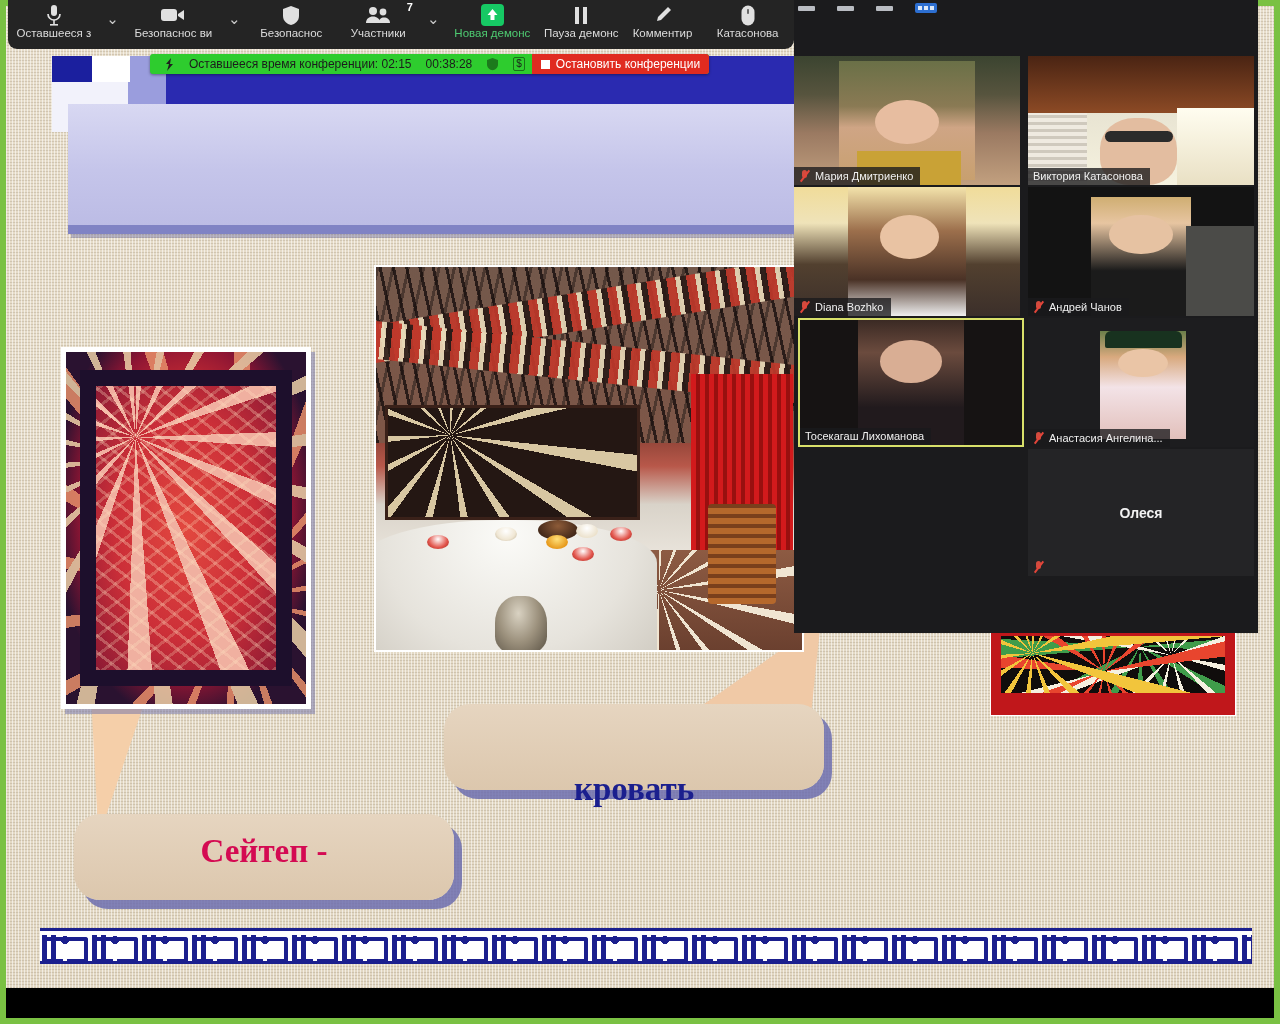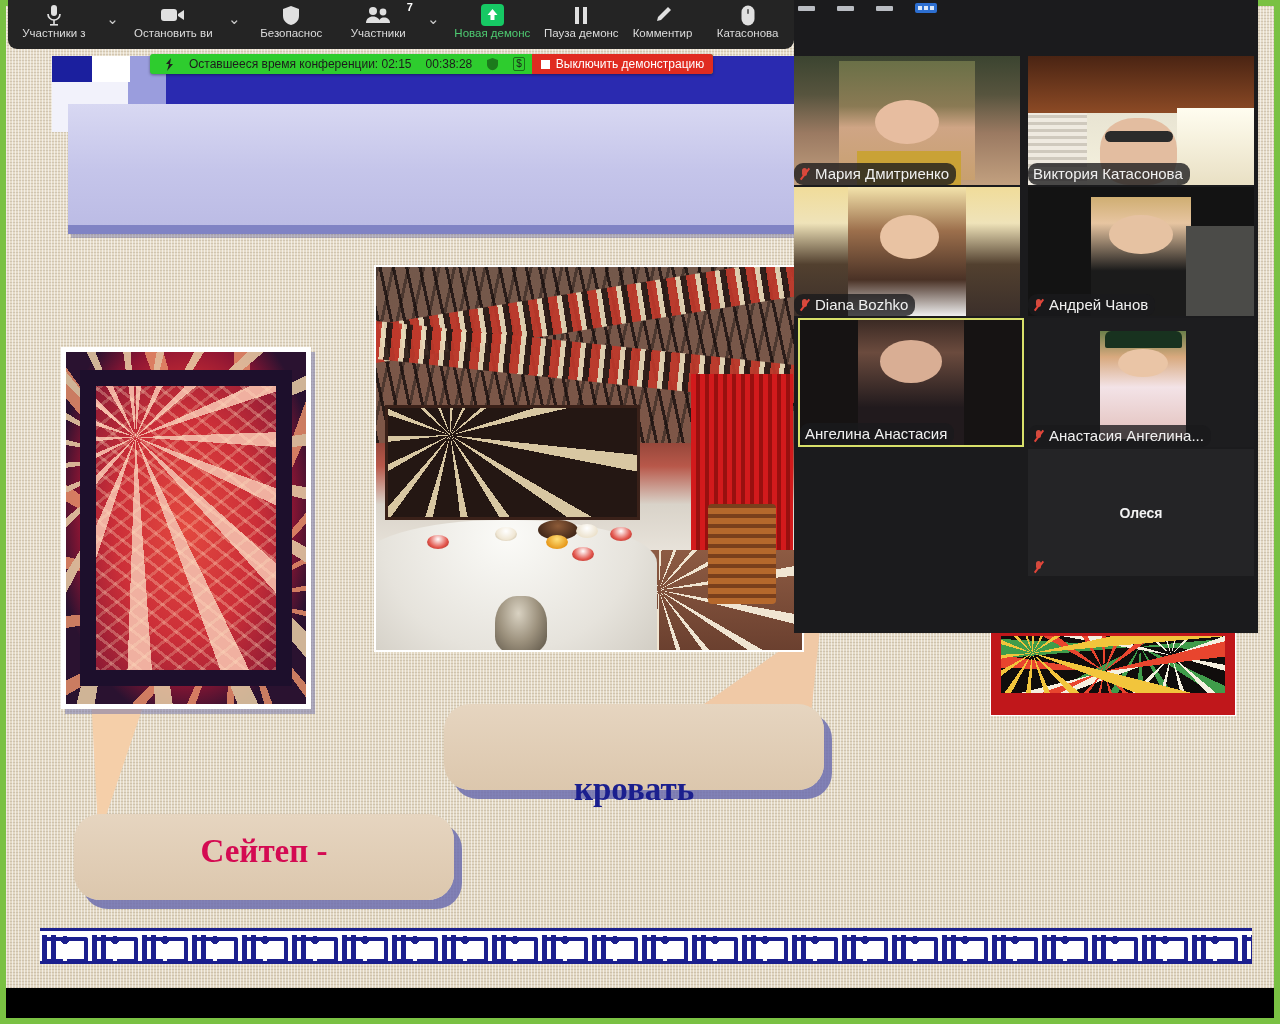--- a/index.html
+++ b/index.html
@@ -294,24 +294,24 @@
     position:absolute; width:226px; height:129px;
     background: #202022;
     overflow:hidden;
   }
   .tile.active { border: 2px solid #d8e06a; }
   .tile .vid { position:absolute; inset:0; }
   .tile .namebar {
     position:absolute; left:0; bottom:0;
     display:flex; align-items:center; gap:5px;
     background: rgba(26,26,28,.78);
-    color:#f0f0f0; font-size: 15px;
+    color:#f0f0f0; font-size: 11px;
     padding: 2px 7px 3px 5px;
     max-width: 100%;
-    white-space: nowrap; overflow:hidden;border-radius:9px;
+    white-space: nowrap; overflow:hidden;
   }
   .mic-muted {
     display:inline-block; width:11px; height:13px; position:relative; flex:0 0 auto;
   }
   .mic-muted::before {
     content:""; position:absolute; left:3px; top:1px; width:5px; height:8px;
     border-radius:3px; background:#d24b3e;
   }
   .mic-muted::after {
     content:""; position:absolute; left:-1px; top:6px; width:14px; height:2px;
@@ -422,32 +422,32 @@
 
     <div class="tb-item" style="width:95px">
       <span class="tb-icon">
         <svg width="16" height="22" viewBox="0 0 16 22">
             <rect x="5" y="1" width="6" height="11" rx="3" fill="#e0e0e0"></rect>
             <path d="M2 10a6 6 0 0 0 12 0" stroke="#e0e0e0" stroke-width="1.7" fill="none"></path>
             <rect x="7.2" y="16" width="1.6" height="4" fill="#e0e0e0"></rect>
             <rect x="4" y="20" width="8" height="1.6" fill="#e0e0e0"></rect>
           </svg>
       </span>
-      <span class="tb-label">Участники з</span>
+      <span class="tb-label">Оставшееся з</span>
     </div>
     <div class="tb-caret">⌄</div>
 
     <div class="tb-item" style="width:100px">
       <span class="tb-icon">
         <svg width="24" height="16" viewBox="0 0 24 16">
             <rect x="0" y="2" width="16" height="12" rx="3" fill="#e0e0e0"></rect>
             <path d="M17 7l6-4v10l-6-4z" fill="#e0e0e0"></path>
           </svg>
       </span>
-      <span class="tb-label">Остановить ви</span>
+      <span class="tb-label">Безопаснос ви</span>
     </div>
     <div class="tb-caret">⌄</div>
 
     <div class="tb-item" style="width:92px">
       <span class="tb-icon">
         <svg width="18" height="21" viewBox="0 0 18 21">
             <path d="M9 1 1 4v7c0 5 4 8 8 9 4-1 8-4 8-9V4L9 1z" fill="#e0e0e0"></path>
           </svg>
       </span>
       <span class="tb-label">Безопаснос</span>
@@ -518,21 +518,21 @@
     <span class="seg">
       <svg width="13" height="14" viewBox="0 0 13 14">
           <path d="M6.5 1 1 3v4.5c0 3.4 3 5.3 5.5 5.8C9 12.8 12 10.9 12 7.5V3L6.5 1z" fill="#1c7a1c"></path>
         </svg>
     </span>
     <span class="seg">
       <span class="pill">$</span>
     </span>
     <span id="stop-share-btn">
       <span class="sq"></span>
-      <span>Выключить демонстрацию</span>
+      <span>Остановить конференции</span>
     </span>
   </div>
 
   <div id="participants">
 
     <div id="panel-titlebar">
       <span class="winbtn"></span>
       <span class="winbtn" style="margin-left:18px"></span>
       <span class="winbtn" style="margin-left:18px"></span>
       <span class="gridbtn">
@@ -591,21 +591,21 @@
           <span>Андрей Чанов</span>
         </div>
       </div>
 
       <div class="tile active" style="left:4px; top:262px; width:226px; height:129px;">
         <div class="vid" style="background:#161313;">
           <div class="face" style="left:26%;top:0;width:48%;height:100%;background:linear-gradient(180deg,#3b2a24 0%,#6b4b3e 26%,#211a1d 70%);"></div>
           <div class="face" style="left:36%;top:16%;width:28%;height:34%;border-radius:50%;background:#d9ae94;"></div>
         </div>
         <div class="namebar">
-          <span>Ангелина Анастасия</span>
+          <span>Тосекагаш Лихоманова</span>
         </div>
       </div>
 
       <div class="tile" style="left:234px; top:262px;">
         <div class="vid" style="background:#1d1d1f;">
           <div class="face" style="left:32%;top:10%;width:38%;height:84%;background:linear-gradient(180deg,#6b7f4a 0%,#d8a97e 24%,#f3e3e7 52%,#e2c0bb 100%);"></div>
           <div class="face" style="left:34%;top:10%;width:34%;height:13%;border-radius:6px 6px 2px 2px;background:#18321f;"></div>
           <div class="face" style="left:40%;top:24%;width:22%;height:22%;border-radius:50%;background:#eac5a6;"></div>
         </div>
         <div class="namebar">

